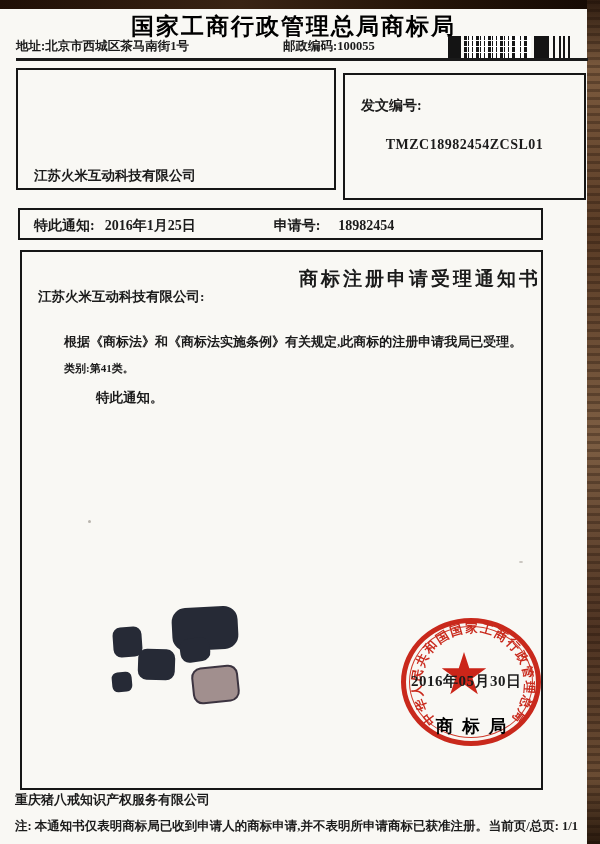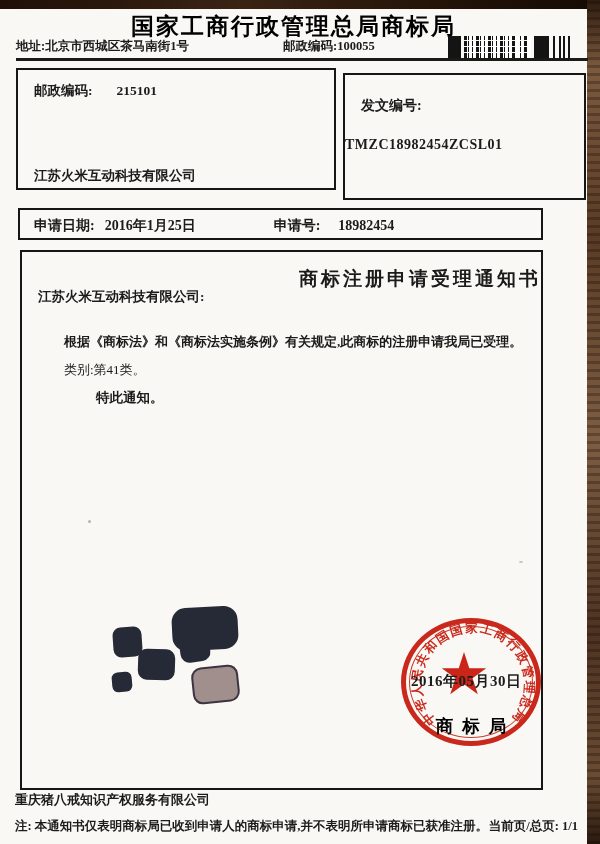--- a/index.html
+++ b/index.html
@@ -45,35 +45,35 @@
   
   .box { border:2px solid #161616; background:transparent; }
   .recipient-box { left:16px; top:68px; width:320px; height:122px; }
   .recipient-box .row1 { position:absolute; left:16px; top:12px; font-size:13.5px; font-weight:700; }
   .recipient-box .row1 .val { margin-left:24px; }
   .recipient-box .row2 { position:absolute; left:16px; top:55px; font-size:13.5px; font-weight:700; }
   .recipient-box .row3 { position:absolute; left:16px; top:97px; font-size:13.5px; font-weight:700; }
 
   .docnum-box { left:343px; top:73px; width:243px; height:127px; }
   .docnum-box .label { position:absolute; left:16px; top:22px; font-size:14px; font-weight:700; }
-  .docnum-box .value { position:absolute; left:0; top:62px; width:100%; text-align:left;
+  .docnum-box .value { position:absolute; left:0; top:62px; width:100%; text-align:center;
     font-size:14px; font-weight:600; letter-spacing:.5px; }
 
   .date-box { left:18px; top:208px; width:525px; height:32px; }
   .date-box .inner { position:absolute; left:14px; top:7px; font-size:14px; font-weight:700; white-space:nowrap; }
   .date-box .dval { margin-left:10px; }
   .date-box .applabel { margin-left:78px; }
   .date-box .appval { margin-left:18px; }
 
   .main-box { left:20px; top:250px; width:523px; height:540px; }
   .notice-title { position:absolute; left:0; top:14px; width:100%; text-align:right;
     font-size:19px; font-weight:700; letter-spacing:3px; }
   .notice-recipient { position:absolute; left:16px; top:36px; font-size:13.5px; font-weight:700; }
   .notice-line1 { position:absolute; left:42px; top:81px; font-size:13px; font-weight:600; white-space:nowrap; }
-  .notice-line2 { position:absolute; left:42px; top:109px; font-size:13px; font-weight:400; }
+  .notice-line2 { position:absolute; left:42px; top:109px; font-size:11px; font-weight:700; }
   .notice-line3 { position:absolute; left:42px; top:137px; font-size:13.5px; font-weight:600;padding-left:32px; }
 
   
   .logo { z-index:1; }
   .lg { position:absolute; background:#262a36; }
   .lg-big    { left:172px; top:607px; width:66px; height:43px; border-radius:14px; transform:rotate(-3deg); }
   .lg-bridge { left:180px; top:638px; width:30px; height:24px; border-radius:9px; transform:rotate(-8deg); }
   .lg-mid    { left:113px; top:627px; width:29px; height:30px; border-radius:8px; transform:rotate(-4deg); }
   .lg-center { left:138px; top:649px; width:37px; height:31px; border-radius:9px; transform:rotate(2deg); }
   .lg-small  { left:112px; top:672px; width:20px; height:20px; border-radius:6px; transform:rotate(-5deg); }
@@ -114,34 +114,31 @@
 </div>
 <div class="abs barcode">
   <div class="bc-block1"></div>
   <div class="bc-noise"></div>
   <div class="bc-block2"></div>
   <div class="bc-bars"></div>
 </div>
 <div class="abs head-rule"></div>
 
 <div class="abs box recipient-box">
-  <div class="row1">
-    <span>邮政编码:</span><span class="val">215101</span>
-  </div>
   <div class="row3">江苏火米互动科技有限公司</div>
 </div>
 
 <div class="abs box docnum-box">
   <div class="label">发文编号:</div>
   <div class="value">TMZC18982454ZCSL01</div>
 </div>
 
 <div class="abs box date-box">
   <div class="inner">
-    <span>申请日期:</span><span class="dval">2016年1月25日</span><span class="applabel">申请号:</span><span class="appval">18982454</span>
+    <span>特此通知:</span><span class="dval">2016年1月25日</span><span class="applabel">申请号:</span><span class="appval">18982454</span>
   </div>
 </div>
 
 <div class="abs box main-box">
   <div class="notice-title">商标注册申请受理通知书</div>
   <div class="notice-recipient">江苏火米互动科技有限公司:</div>
   <div class="notice-line1">根据《商标法》和《商标法实施条例》有关规定,此商标的注册申请我局已受理。</div>
   <div class="notice-line2">类别:第41类。</div>
   <div class="notice-line3">特此通知。</div>
 </div>

